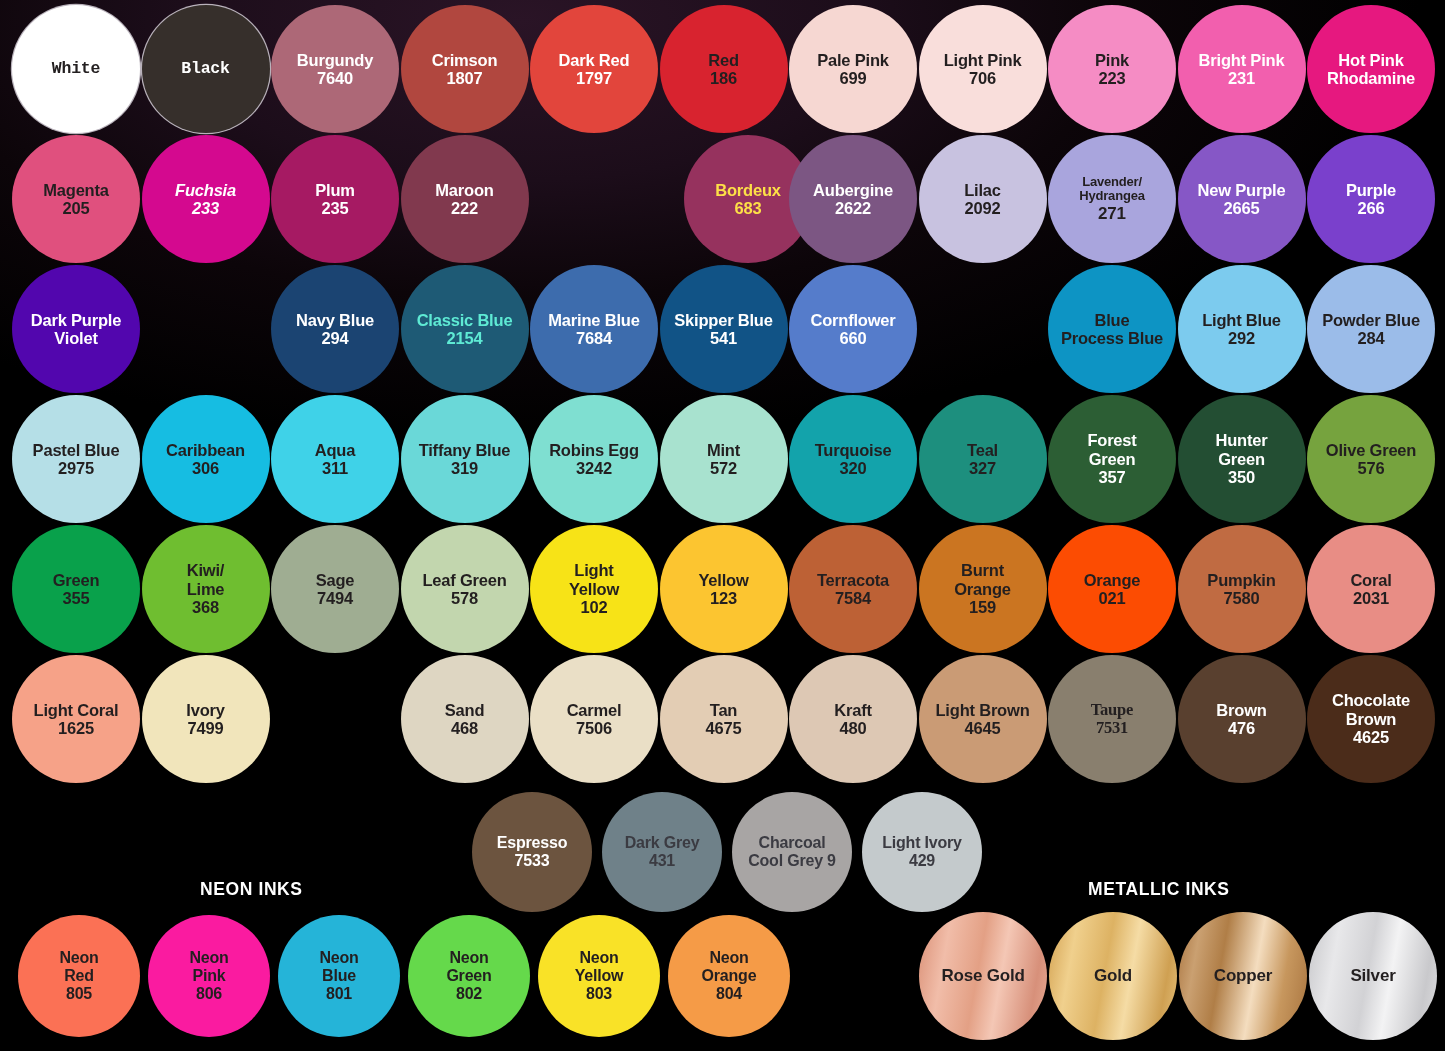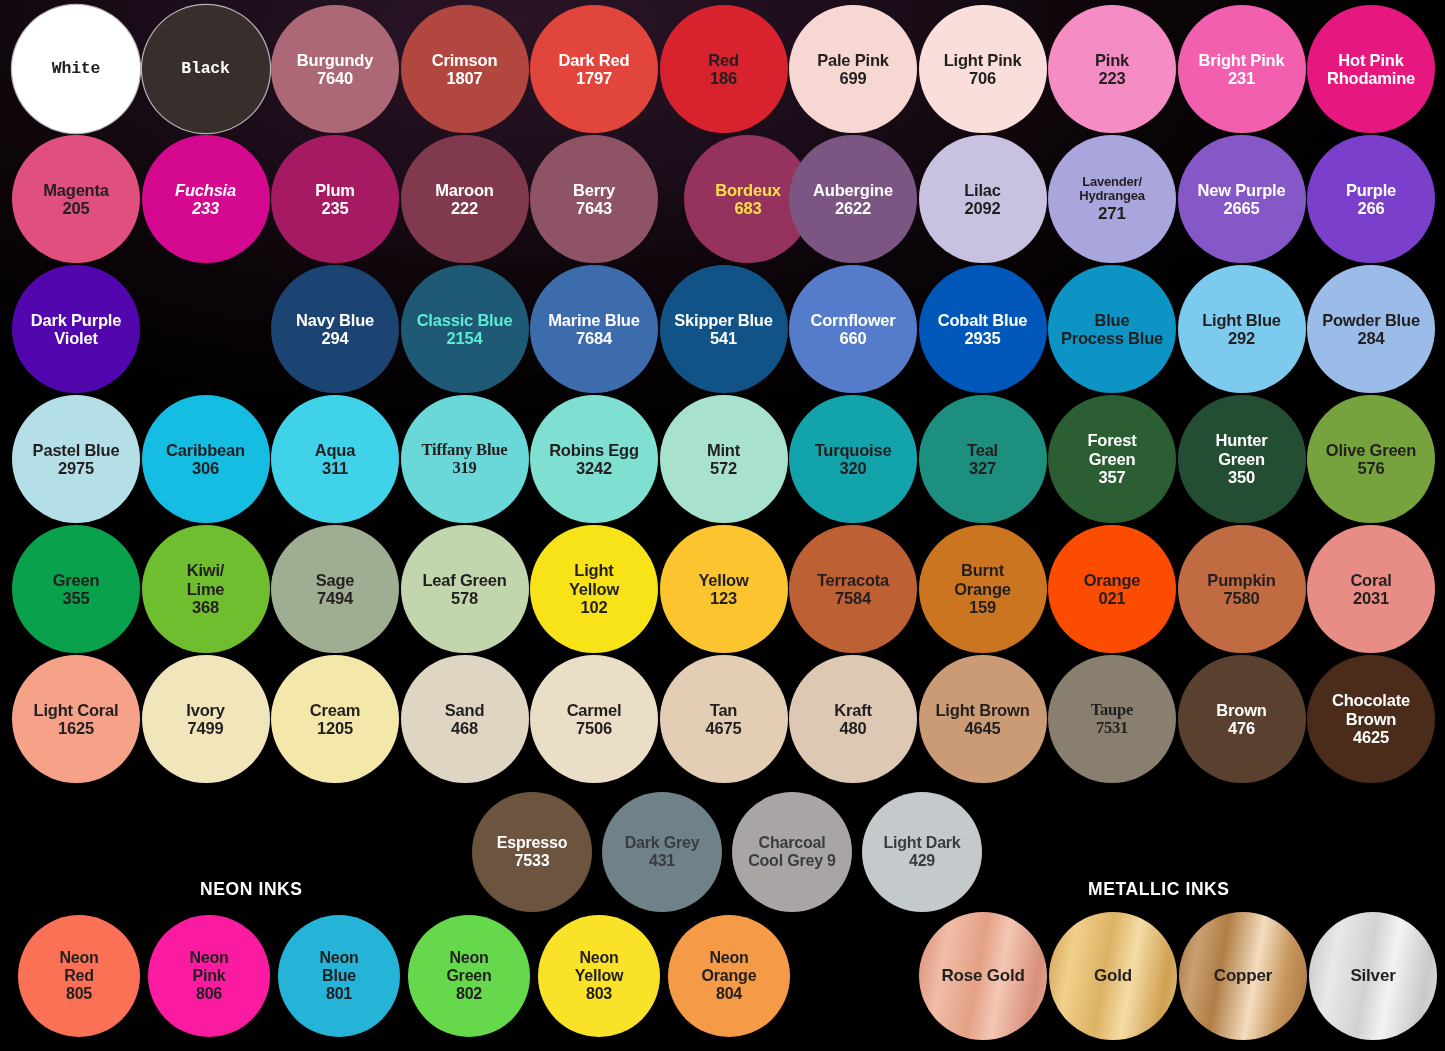--- a/index.html
+++ b/index.html
@@ -104,24 +104,20 @@
       <span class="cd">233</span>
     </div>
     <div class="swatch grid-swatch" style="left: 271px; top: 135px; background: rgb(166, 26, 99); color: rgb(255, 255, 255);">
       <span class="nm">Plum</span>
       <span class="cd">235</span>
     </div>
     <div class="swatch grid-swatch" style="left: 400.5px; top: 135px; background: rgb(129, 57, 78); color: rgb(255, 255, 255);">
       <span class="nm">Maroon</span>
       <span class="cd">222</span>
     </div>
-    <div class="swatch grid-swatch" style="left: 530px; top: 135px; background: rgb(142, 83, 101); color: rgb(255, 255, 255);">
-      <span class="nm">Berry</span>
-      <span class="cd">7643</span>
-    </div>
     <div class="swatch grid-swatch" style="left: 684px; top: 135px; background: rgb(150, 50, 94); color: #fde047;">
       <span class="nm">Bordeux</span>
       <span class="cd">683</span>
     </div>
     <div class="swatch grid-swatch" style="left: 789px; top: 135px; background: rgb(124, 86, 131); color: rgb(255, 255, 255);">
       <span class="nm">Aubergine</span>
       <span class="cd">2622</span>
     </div>
     <div class="swatch grid-swatch" style="left: 918.5px; top: 135px; background: rgb(200, 194, 224); color: rgb(35, 31, 32);">
       <span class="nm">Lilac</span>
@@ -157,24 +153,20 @@
       <span class="cd">7684</span>
     </div>
     <div class="swatch grid-swatch" style="left: 659.5px; top: 265px; background: rgb(17, 83, 134); color: rgb(255, 255, 255);">
       <span class="nm">Skipper Blue</span>
       <span class="cd">541</span>
     </div>
     <div class="swatch grid-swatch" style="left: 789px; top: 265px; background: rgb(85, 124, 203); color: rgb(255, 255, 255);">
       <span class="nm">Cornflower</span>
       <span class="cd">660</span>
     </div>
-    <div class="swatch grid-swatch" style="left: 918.5px; top: 265px; background: rgb(0, 87, 186); color: rgb(255, 255, 255);">
-      <span class="nm">Cobalt Blue</span>
-      <span class="cd">2935</span>
-    </div>
     <div class="swatch grid-swatch" style="left: 1048px; top: 265px; background: rgb(13, 148, 196); color: rgb(35, 31, 32);">
       <span class="nm">Blue</span>
       <span class="cd">Process Blue</span>
     </div>
     <div class="swatch grid-swatch" style="left: 1177.5px; top: 265px; background: rgb(124, 203, 238); color: rgb(35, 31, 32);">
       <span class="nm">Light Blue</span>
       <span class="cd">292</span>
     </div>
     <div class="swatch grid-swatch" style="left: 1307px; top: 265px; background: rgb(155, 188, 233); color: rgb(35, 31, 32);">
       <span class="nm">Powder Blue</span>
@@ -185,21 +177,21 @@
       <span class="cd">2975</span>
     </div>
     <div class="swatch grid-swatch" style="left: 141.5px; top: 395px; background: rgb(22, 189, 226); color: rgb(35, 31, 32);">
       <span class="nm">Caribbean</span>
       <span class="cd">306</span>
     </div>
     <div class="swatch grid-swatch" style="left: 271px; top: 395px; background: rgb(63, 210, 232); color: rgb(35, 31, 32);">
       <span class="nm">Aqua</span>
       <span class="cd">311</span>
     </div>
-    <div class="swatch grid-swatch" style="left: 400.5px; top: 395px; background: rgb(106, 216, 216); color: rgb(35, 31, 32); font-family: Liberation Serif, serif;">
+    <div class="swatch grid-swatch" style="left: 400.5px; top: 395px; background: rgb(106, 216, 216); color: rgb(35, 31, 32);">
       <span class="nm">Tiffany Blue</span>
       <span class="cd">319</span>
     </div>
     <div class="swatch grid-swatch" style="left: 530px; top: 395px; background: rgb(127, 223, 209); color: rgb(35, 31, 32);">
       <span class="nm">Robins Egg</span>
       <span class="cd">3242</span>
     </div>
     <div class="swatch grid-swatch" style="left: 659.5px; top: 395px; background: rgb(168, 226, 207); color: rgb(35, 31, 32);">
       <span class="nm">Mint</span>
       <span class="cd">572</span>
@@ -274,24 +266,20 @@
       <span class="cd">2031</span>
     </div>
     <div class="swatch grid-swatch" style="left: 12px; top: 655px; background: rgb(246, 162, 136); color: rgb(35, 31, 32);">
       <span class="nm">Light Coral</span>
       <span class="cd">1625</span>
     </div>
     <div class="swatch grid-swatch" style="left: 141.5px; top: 655px; background: rgb(241, 229, 187); color: rgb(35, 31, 32);">
       <span class="nm">Ivory</span>
       <span class="cd">7499</span>
     </div>
-    <div class="swatch grid-swatch" style="left: 271px; top: 655px; background: rgb(243, 231, 169); color: rgb(35, 31, 32);">
-      <span class="nm">Cream</span>
-      <span class="cd">1205</span>
-    </div>
     <div class="swatch grid-swatch" style="left: 400.5px; top: 655px; background: rgb(222, 214, 194); color: rgb(35, 31, 32);">
       <span class="nm">Sand</span>
       <span class="cd">468</span>
     </div>
     <div class="swatch grid-swatch" style="left: 530px; top: 655px; background: rgb(234, 223, 198); color: rgb(35, 31, 32);">
       <span class="nm">Carmel</span>
       <span class="cd">7506</span>
     </div>
     <div class="swatch grid-swatch" style="left: 659.5px; top: 655px; background: rgb(227, 205, 180); color: rgb(35, 31, 32);">
       <span class="nm">Tan</span>
@@ -324,21 +312,21 @@
     </div>
     <div class="swatch grey-swatch" style="left: 602px; top: 792px; background: rgb(111, 129, 137); color: rgb(59, 59, 66);">
       <span class="nm">Dark Grey</span>
       <span class="cd">431</span>
     </div>
     <div class="swatch grey-swatch" style="left: 732px; top: 792px; background: rgb(168, 165, 164); color: rgb(59, 59, 66);">
       <span class="nm">Charcoal</span>
       <span class="cd">Cool Grey 9</span>
     </div>
     <div class="swatch grey-swatch" style="left: 862px; top: 792px; background: rgb(196, 202, 204); color: rgb(59, 59, 66);">
-      <span class="nm">Light Dark</span>
+      <span class="nm">Light Ivory</span>
       <span class="cd">429</span>
     </div>
     <div class="swatch neon-swatch" style="left: 18px; top: 915px; background: rgb(251, 113, 85); color: rgb(35, 31, 32);">
       <span class="nm">Neon</span>
       <span class="nm">Red</span>
       <span class="cd">805</span>
     </div>
     <div class="swatch neon-swatch" style="left: 148px; top: 915px; background: rgb(250, 27, 160); color: rgb(35, 31, 32);">
       <span class="nm">Neon</span>
       <span class="nm">Pink</span>

